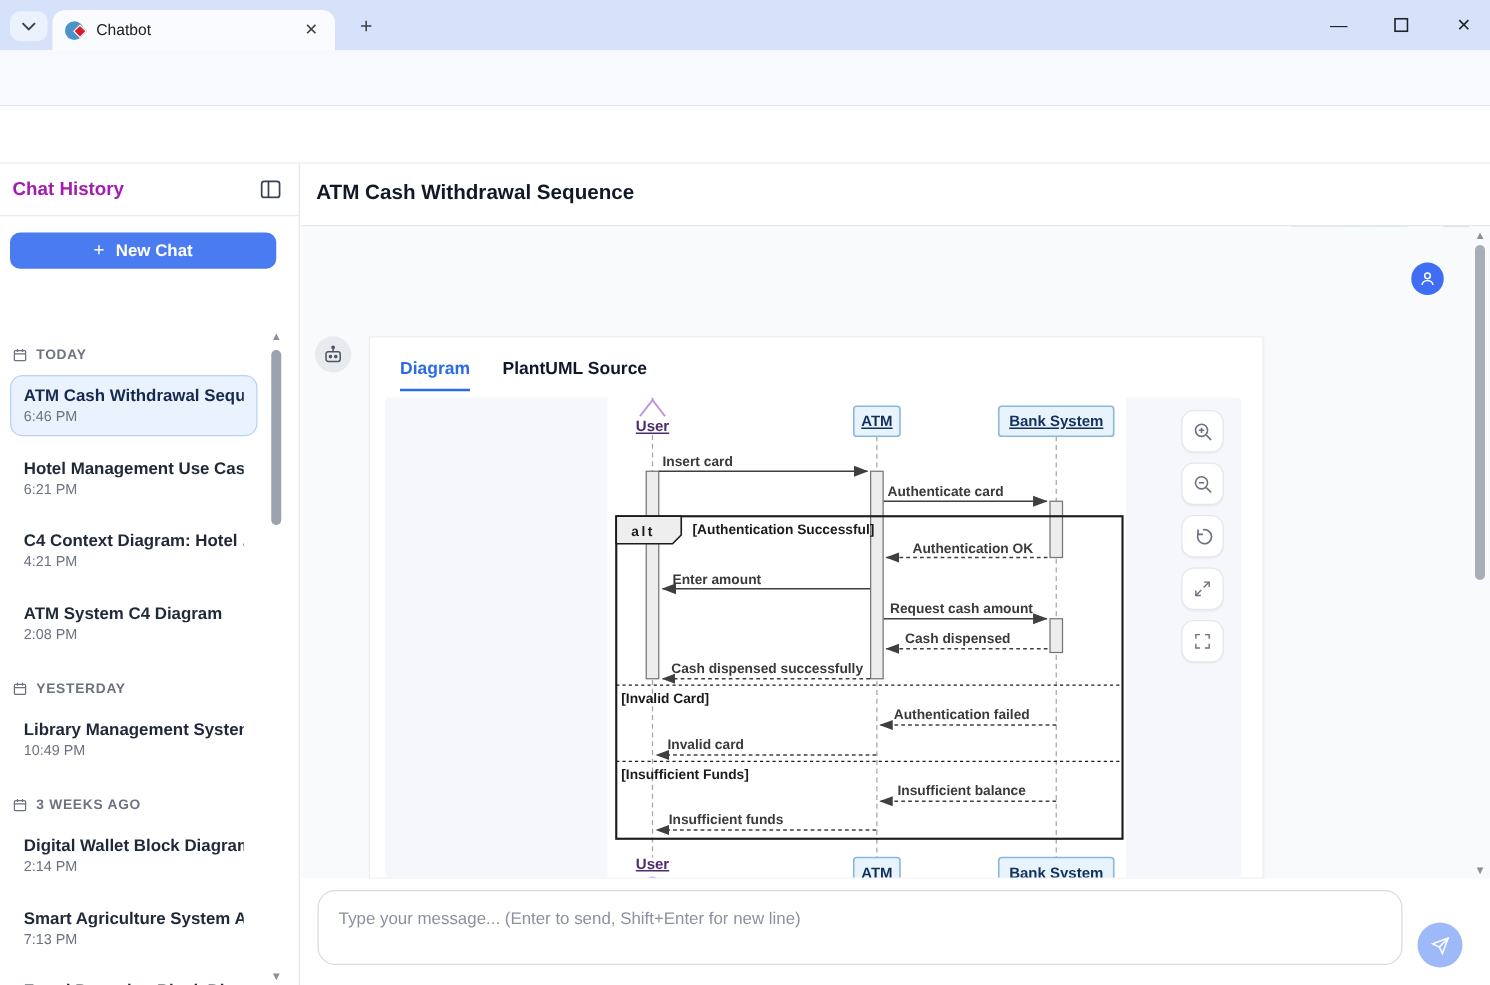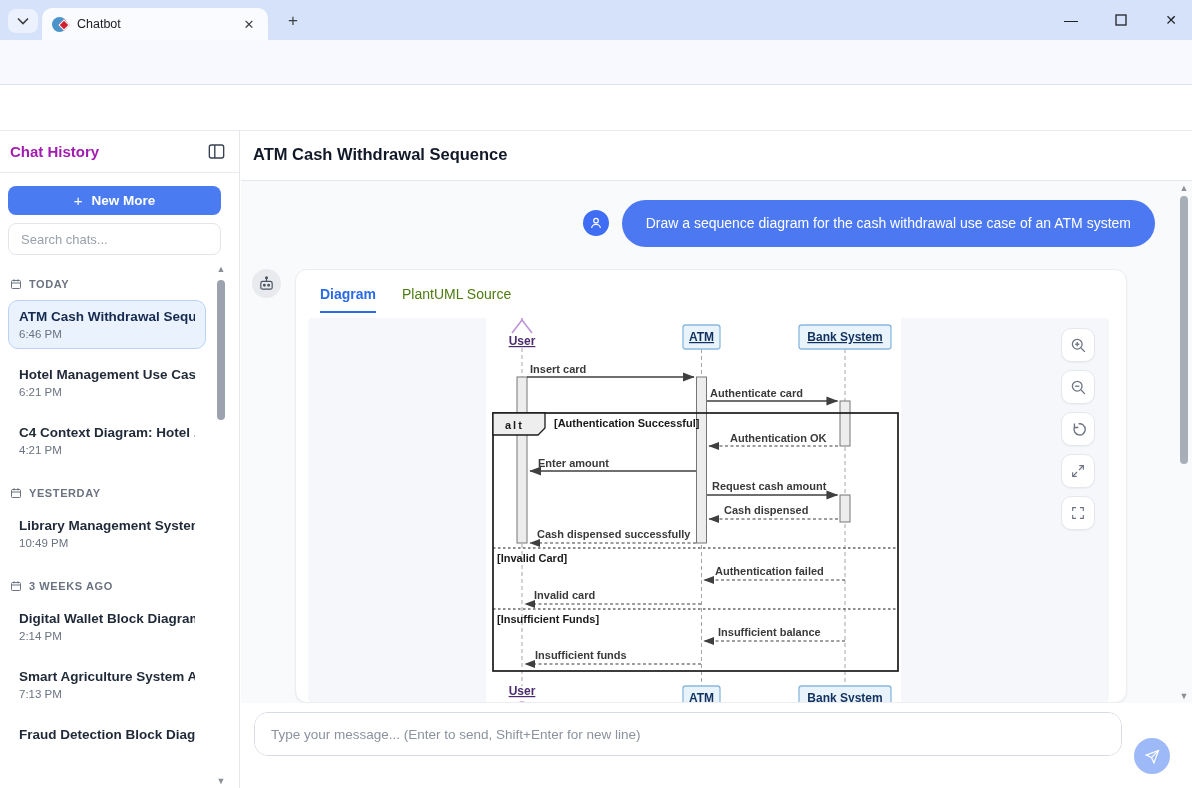--- a/index.html
+++ b/index.html
@@ -64,36 +64,36 @@
   .sb-thumb { position:absolute; left:1px; top:16px; width:8px; height:140px; border-radius:4px; background:#9ca3af; }
 
   
   .main-titlebar { position:absolute; left:241px; top:131px; right:0; height:50px; background:#fff; border-bottom:1px solid #e5e7eb; }
   .page-title { position:absolute; left:12px; top:14px; font-size:16.5px; font-weight:bold; color:#111827; }
   .chat-area { position:absolute; left:241px; top:181px; right:0; height:522px; background:#f9fafb; overflow:hidden; }
   .user-row { position:absolute; left:0; right:37px; top:19px; display:flex; justify-content:flex-end; align-items:flex-start; gap:13px; }
   .user-avatar { width:26px; height:26px; border-radius:50%; background:#3f6df4; display:flex; align-items:center; justify-content:center; margin-top:10px; }
   .user-bubble { max-width:560px; background:#4c78f1; color:#fff; font-size:14px; border-radius:24px; padding:15px 24px; line-height:17px; }
   .bot-avatar { position:absolute; left:11px; top:88px; width:29px; height:29px; border-radius:50%; background:#e8eaee; display:flex; align-items:center; justify-content:center; }
-  .answer-card { position:absolute; left:54px; top:88px; width:832px; height:434px; background:#fff; border:1px solid #ebedf1; border-radius:12px; box-shadow:0 1px 2px rgba(16,24,40,.05); }
+  .answer-card { position:absolute; left:54px; top:88px; width:716px; height:434px; background:#fff; border:1px solid #ebedf1; border-radius:0; box-shadow:0 1px 2px rgba(16,24,40,.05); }
   .tabs { position:absolute; left:24px; top:16px; display:flex; gap:26px; }
   .tab-item { font-size:14px; padding-bottom:9px; color:#374151; font-weight:bold; }
   .tab-item.active { color:#2b6be6; border-bottom:2px solid #2b6be6; }
   .diagram-viewport { position:absolute; left:12px; right:17px; top:48px; bottom:0; background:#f5f7fa; border-radius:4px; overflow:hidden; }
   .plantuml-img { position:absolute; left:178px; top:0; width:415px; height:386px; background:#fff; overflow:hidden; }
   .diagram-controls { position:absolute; right:31px; top:58px; display:flex; flex-direction:column; gap:8px; }
   .dc-btn { width:34px; height:34px; border-radius:10px; background:#fff; border:1px solid #e4e7ec; display:flex; align-items:center; justify-content:center; color:#6b7280; box-shadow:0 1px 1px rgba(16,24,40,.04); }
   
   .main-scroll { position:absolute; right:2px; top:2px; width:12px; bottom:2px; }
   .ms-arrow { position:absolute; left:0; width:12px; height:10px; color:#8a9099; font-size:9px; line-height:10px; text-align:center; }
   .ms-thumb { position:absolute; left:2px; top:13px; width:8px; height:268px; border-radius:4px; background:#a8aeb8; }
 
   
   .composer { position:absolute; left:241px; right:0; top:703px; height:85px; background:#fff; }
-  .composer-input { position:absolute; left:13px; top:9px; width:868px; height:44px; border:1px solid #d7dbe2; border-radius:14px; padding:14px 16px; font-size:13.5px; font-family:inherit; color:#374151; resize:none; background:#fff; }
+  .composer-input { position:absolute; left:13px; top:9px; width:868px; height:60px; border:1px solid #d7dbe2; border-radius:14px; padding:14px 16px; font-size:13.5px; font-family:inherit; color:#374151; resize:none; background:#fff; }
   .composer-input::placeholder { color:#8b929e; }
   .send-btn { position:absolute; left:893px; top:35px; width:36px; height:36px; border-radius:50%; border:none; background:#9db9f8; display:flex; align-items:center; justify-content:center; }
 
   
   .sd-msg { font-size:11px; font-weight:bold; fill:#3a3a3a; font-family:"Liberation Sans",sans-serif; }
   .sd-cond { font-size:11px; font-weight:bold; fill:#1a1a1a; font-family:"Liberation Sans",sans-serif; }
   .sd-part { font-size:12px; font-weight:bold; fill:#12305e; text-decoration:underline; font-family:"Liberation Sans",sans-serif; }
   .sd-actor { font-size:12px; font-weight:bold; fill:#4b2d6f; text-decoration:underline; font-family:"Liberation Sans",sans-serif; }
 </style>
 </head>
@@ -203,23 +203,22 @@
   <div class="sb-head">
     <span class="sb-title">Chat History</span>
     <svg width="17" height="15" viewBox="0 0 24 22">
         <rect x="1.5" y="1.5" width="21" height="19" rx="3" fill="none" stroke="#374151" stroke-width="2"></rect>
         <line x1="9.5" y1="1.5" x2="9.5" y2="20.5" stroke="#374151" stroke-width="2"></line>
       </svg>
   </div>
   <div class="sb-divider"></div>
   <button class="new-chat">
     <span class="plus">+</span>
-    <span>New More</span>
+    <span>New Chat</span>
   </button>
-  <input class="search-input" placeholder="Search chats..." style="">
 
   <div class="chat-list">
     <div class="sec-head">
       <svg width="12" height="12" viewBox="0 0 24 24" fill="none" stroke="#6b7280" stroke-width="2">
           <rect x="3" y="5" width="18" height="16" rx="2"></rect>
           <line x1="8" y1="2.5" x2="8" y2="7"></line>
           <line x1="16" y1="2.5" x2="16" y2="7"></line>
           <line x1="3" y1="10" x2="21" y2="10"></line>
         </svg>
       <span>TODAY</span>
@@ -229,20 +228,24 @@
       <div class="ci-time">6:46 PM</div>
     </div>
     <div class="chat-item">
       <div class="ci-title">Hotel Management Use Case</div>
       <div class="ci-time">6:21 PM</div>
     </div>
     <div class="chat-item">
       <div class="ci-title">C4 Context Diagram: Hotel ...</div>
       <div class="ci-time">4:21 PM</div>
     </div>
+    <div class="chat-item">
+      <div class="ci-title">ATM System C4 Diagram</div>
+      <div class="ci-time">2:08 PM</div>
+    </div>
     <div class="sec-gap"></div>
     <div class="sec-head">
       <svg width="12" height="12" viewBox="0 0 24 24" fill="none" stroke="#6b7280" stroke-width="2">
           <rect x="3" y="5" width="18" height="16" rx="2"></rect>
           <line x1="8" y1="2.5" x2="8" y2="7"></line>
           <line x1="16" y1="2.5" x2="16" y2="7"></line>
           <line x1="3" y1="10" x2="21" y2="10"></line>
         </svg>
       <span>YESTERDAY</span>
     </div>
@@ -286,37 +289,36 @@
 </div>
 
 <div class="chat-area">
   <div class="user-row">
     <span class="user-avatar">
       <svg width="16" height="16" viewBox="0 0 24 24" fill="none" stroke="#fff" stroke-width="1.8">
           <circle cx="12" cy="8.5" r="3.4"></circle>
           <path d="M5.5 19.5 a 6.5 5.5 0 0 1 13 0"></path>
         </svg>
     </span>
-    <div class="user-bubble">Draw a sequence diagram for the cash withdrawal use case of an ATM system</div>
   </div>
 
   <span class="bot-avatar">
     <svg width="17" height="17" viewBox="0 0 24 24" fill="none" stroke="#4b5563" stroke-width="1.7">
         <rect x="4" y="9" width="16" height="11" rx="2.5"></rect>
         <line x1="12" y1="5" x2="12" y2="9"></line>
         <circle cx="12" cy="4" r="1.3" fill="#4b5563"></circle>
         <circle cx="9" cy="14.5" r="1.2" fill="#4b5563"></circle>
         <circle cx="15" cy="14.5" r="1.2" fill="#4b5563"></circle>
       </svg>
   </span>
 
   <div class="answer-card">
     <div class="tabs">
       <span class="tab-item active">Diagram</span>
-      <span class="tab-item" style="font-weight:normal;color:#4d7c0f;">PlantUML Source</span>
+      <span class="tab-item" style="font-weight:bold;color:#0f172a;">PlantUML Source</span>
     </div>
 
     <div class="diagram-viewport">
       <div class="plantuml-img">
         <svg width="415" height="386" viewBox="0 0 415 386">
           <defs>
             <marker id="arr" markerWidth="10" markerHeight="8" refX="8.5" refY="4" orient="auto">
               <polygon points="0,0.6 9,4 0,7.4" fill="#3f3f3f"></polygon>
             </marker>
           </defs>

